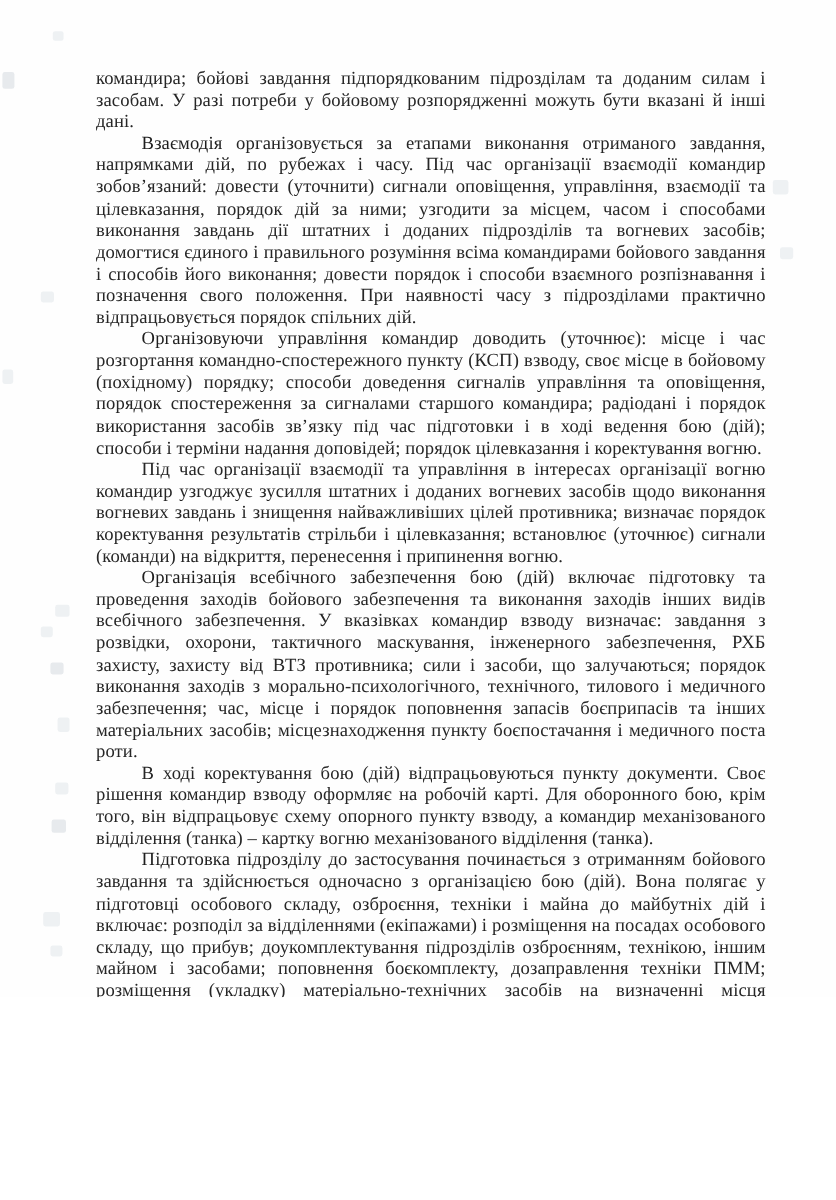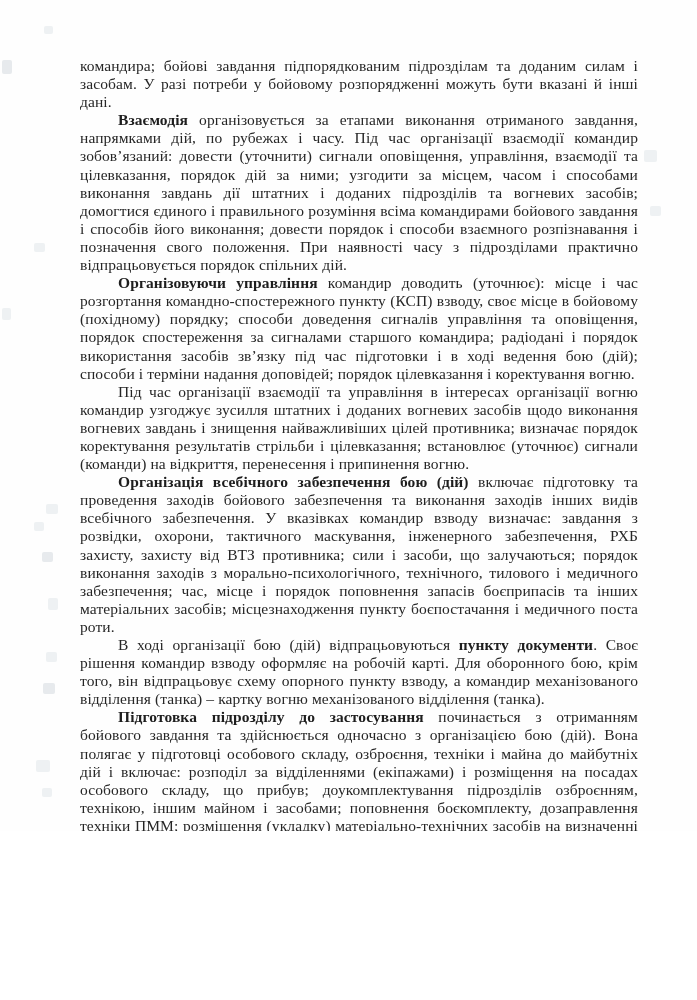--- a/index.html
+++ b/index.html
@@ -27,21 +27,21 @@
     letter-spacing: 0.1px;
   }
   .text-column p {
     margin: 0;
     padding: 0;
   }
   .text-column p.indent {
     text-indent: 38px;
   }
   .text-column b {
-    font-weight: bold;
+    font-weight: normal;
     color: #1e1e1e;
     margin-top: 32px;
   }
   .page-number {
     position: absolute;
     left: 0;
     top: 928px;
     width: 100%;
     text-align: center;
     font-size: 17px;
@@ -74,17 +74,17 @@
       <div class="artifact" style="left: 42px; top: 788px; width: 10px; height: 9px; background: rgb(238, 241, 243);"></div>
       <div class="artifact" style="left: 41px; top: 843px; width: 11px; height: 10px; background: rgb(238, 241, 243);"></div>
       <div class="artifact" style="left: 24px; top: 982px; width: 12px; height: 9px; background: rgb(238, 241, 243);"></div>
     </div>
   <main class="text-column" id="text-column">
       <p><span>командира; бойові завдання підпорядкованим підрозділам та доданим силам і засобам. У разі потреби у бойовому розпорядженні можуть бути вказані й інші дані.</span></p>
       <p class="indent"><b>Взаємодія</b><span> організовується за етапами виконання отриманого завдання, напрямками дій, по рубежах і часу. Під час організації взаємодії командир зобов’язаний: довести (уточнити) сигнали оповіщення, управління, взаємодії та цілевказання, порядок дій за ними; узгодити за місцем, часом і способами виконання завдань дії штатних і доданих підрозділів та вогневих засобів; домогтися єдиного і правильного розуміння всіма командирами бойового завдання і способів його виконання; довести порядок і способи взаємного розпізнавання і позначення свого положення. При наявності часу з підрозділами практично відпрацьовується порядок спільних дій.</span></p>
       <p class="indent"><b>Організовуючи управління</b><span> командир доводить (уточнює): місце і час розгортання командно-спостережного пункту (КСП) взводу, своє місце в бойовому (похідному) порядку; способи доведення сигналів управління та оповіщення, порядок спостереження за сигналами старшого командира; радіодані і порядок використання засобів зв’язку під час підготовки і в ході ведення бою (дій); способи і терміни надання доповідей; порядок цілевказання і коректування вогню.</span></p>
       <p class="indent"><span>Під час організації взаємодії та управління в інтересах організації вогню командир узгоджує зусилля штатних і доданих вогневих засобів щодо виконання вогневих завдань і знищення найважливіших цілей противника; визначає порядок коректування результатів стрільби і цілевказання; встановлює (уточнює) сигнали (команди) на відкриття, перенесення і припинення вогню.</span></p>
       <p class="indent"><b>Організація всебічного забезпечення бою (дій)</b><span> включає підготовку та проведення заходів бойового забезпечення та виконання заходів інших видів всебічного забезпечення. У вказівках командир взводу визначає: завдання з розвідки, охорони, тактичного маскування, інженерного забезпечення, РХБ захисту, захисту від ВТЗ противника; сили і засоби, що залучаються; порядок виконання заходів з морально-психологічного, технічного, тилового і медичного забезпечення; час, місце і порядок поповнення запасів боєприпасів та інших матеріальних засобів; місцезнаходження пункту боєпостачання і медичного поста роти.</span></p>
-      <p class="indent"><span>В ході організації бою (дій) відпрацьовуються </span><b>пункту документи</b><span>. Своє рішення командир взводу оформляє на робочій карті. Для оборонного бою, крім того, він відпрацьовує схему опорного пункту взводу, а командир механізованого відділення (танка) – картку вогню механізованого відділення (танка).</span></p>
+      <p class="indent"><span>В ході коректування бою (дій) відпрацьовуються </span><b>пункту документи</b><span>. Своє рішення командир взводу оформляє на робочій карті. Для оборонного бою, крім того, він відпрацьовує схему опорного пункту взводу, а командир механізованого відділення (танка) – картку вогню механізованого відділення (танка).</span></p>
       <p class="indent"><b>Підготовка підрозділу до застосування</b><span> починається з отриманням бойового завдання та здійснюється одночасно з організацією бою (дій). Вона полягає у підготовці особового складу, озброєння, техніки і майна до майбутніх дій і включає: розподіл за відділеннями (екіпажами) і розміщення на посадах особового складу, що прибув; доукомплектування підрозділів озброєнням, технікою, іншим майном і засобами; поповнення боєкомплекту, дозаправлення техніки ПММ; розміщення (укладку) матеріально-технічних засобів на визначенні місця (техніку); технічне обслуговування і підготовку озброєння і військової техніки (ОВТ) до бойового застосування.</span></p>
     </main>
   <footer class="page-number">14</footer>
 </div>
 
 </body></html>

